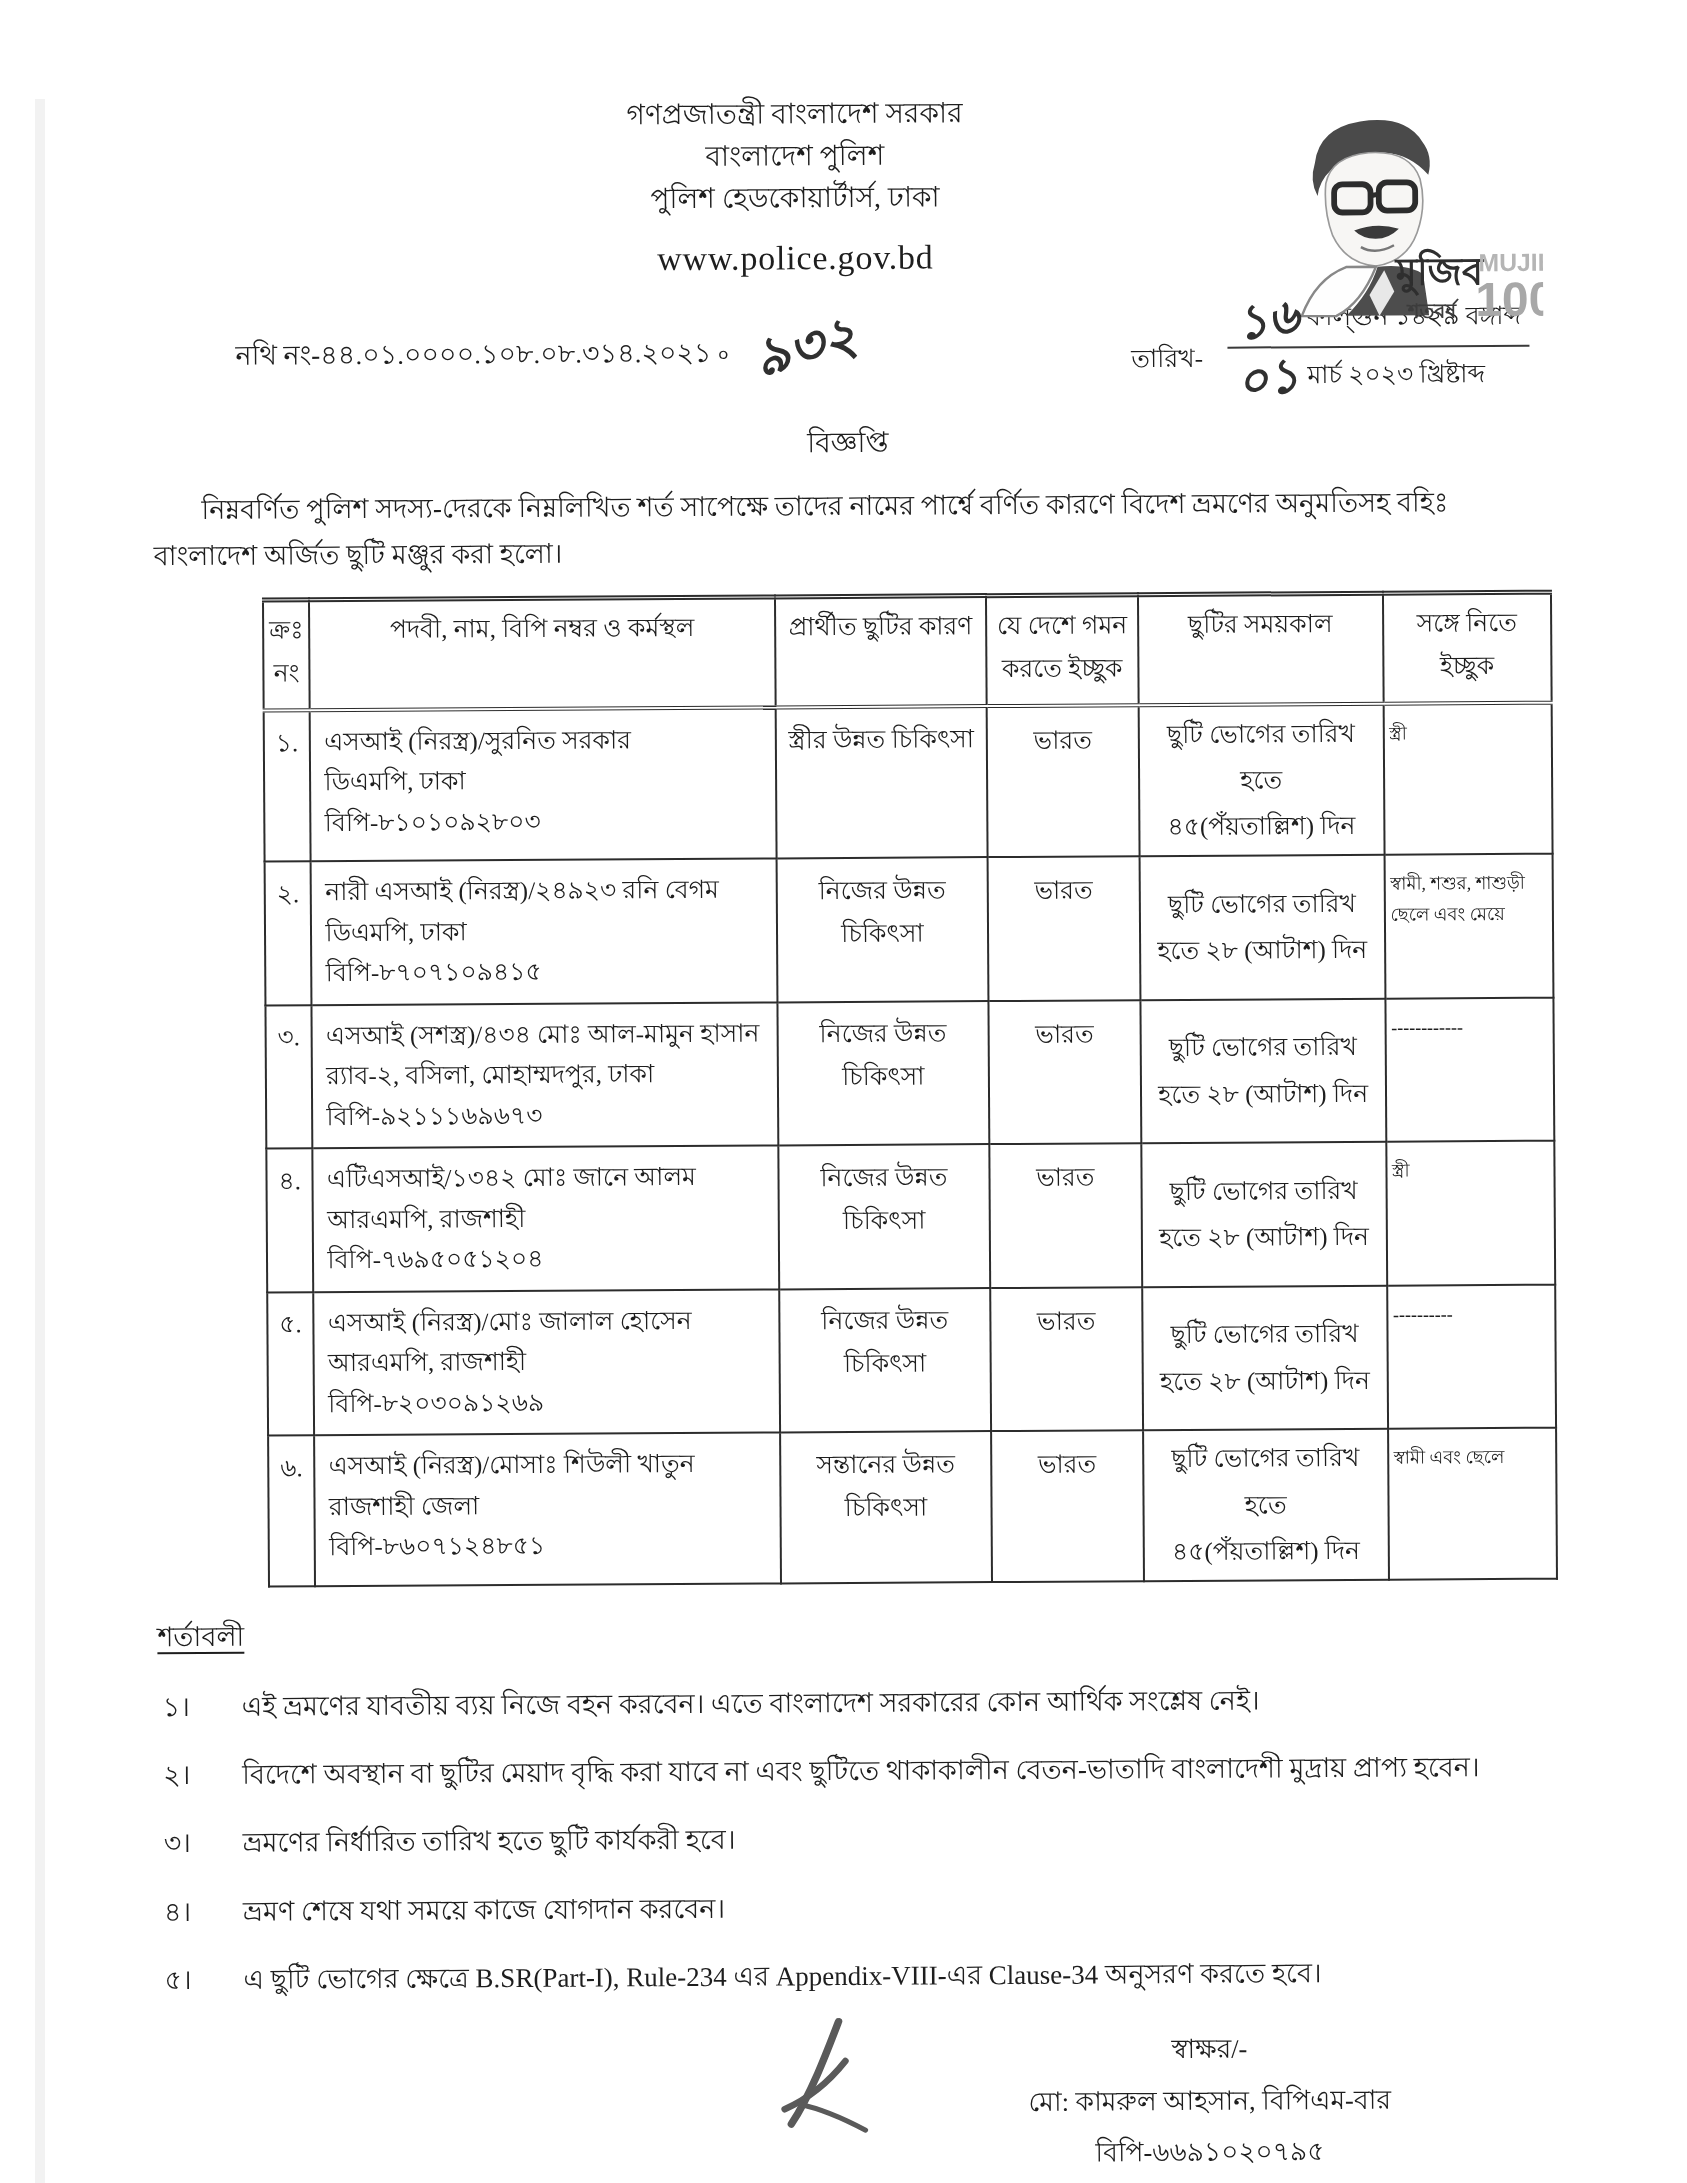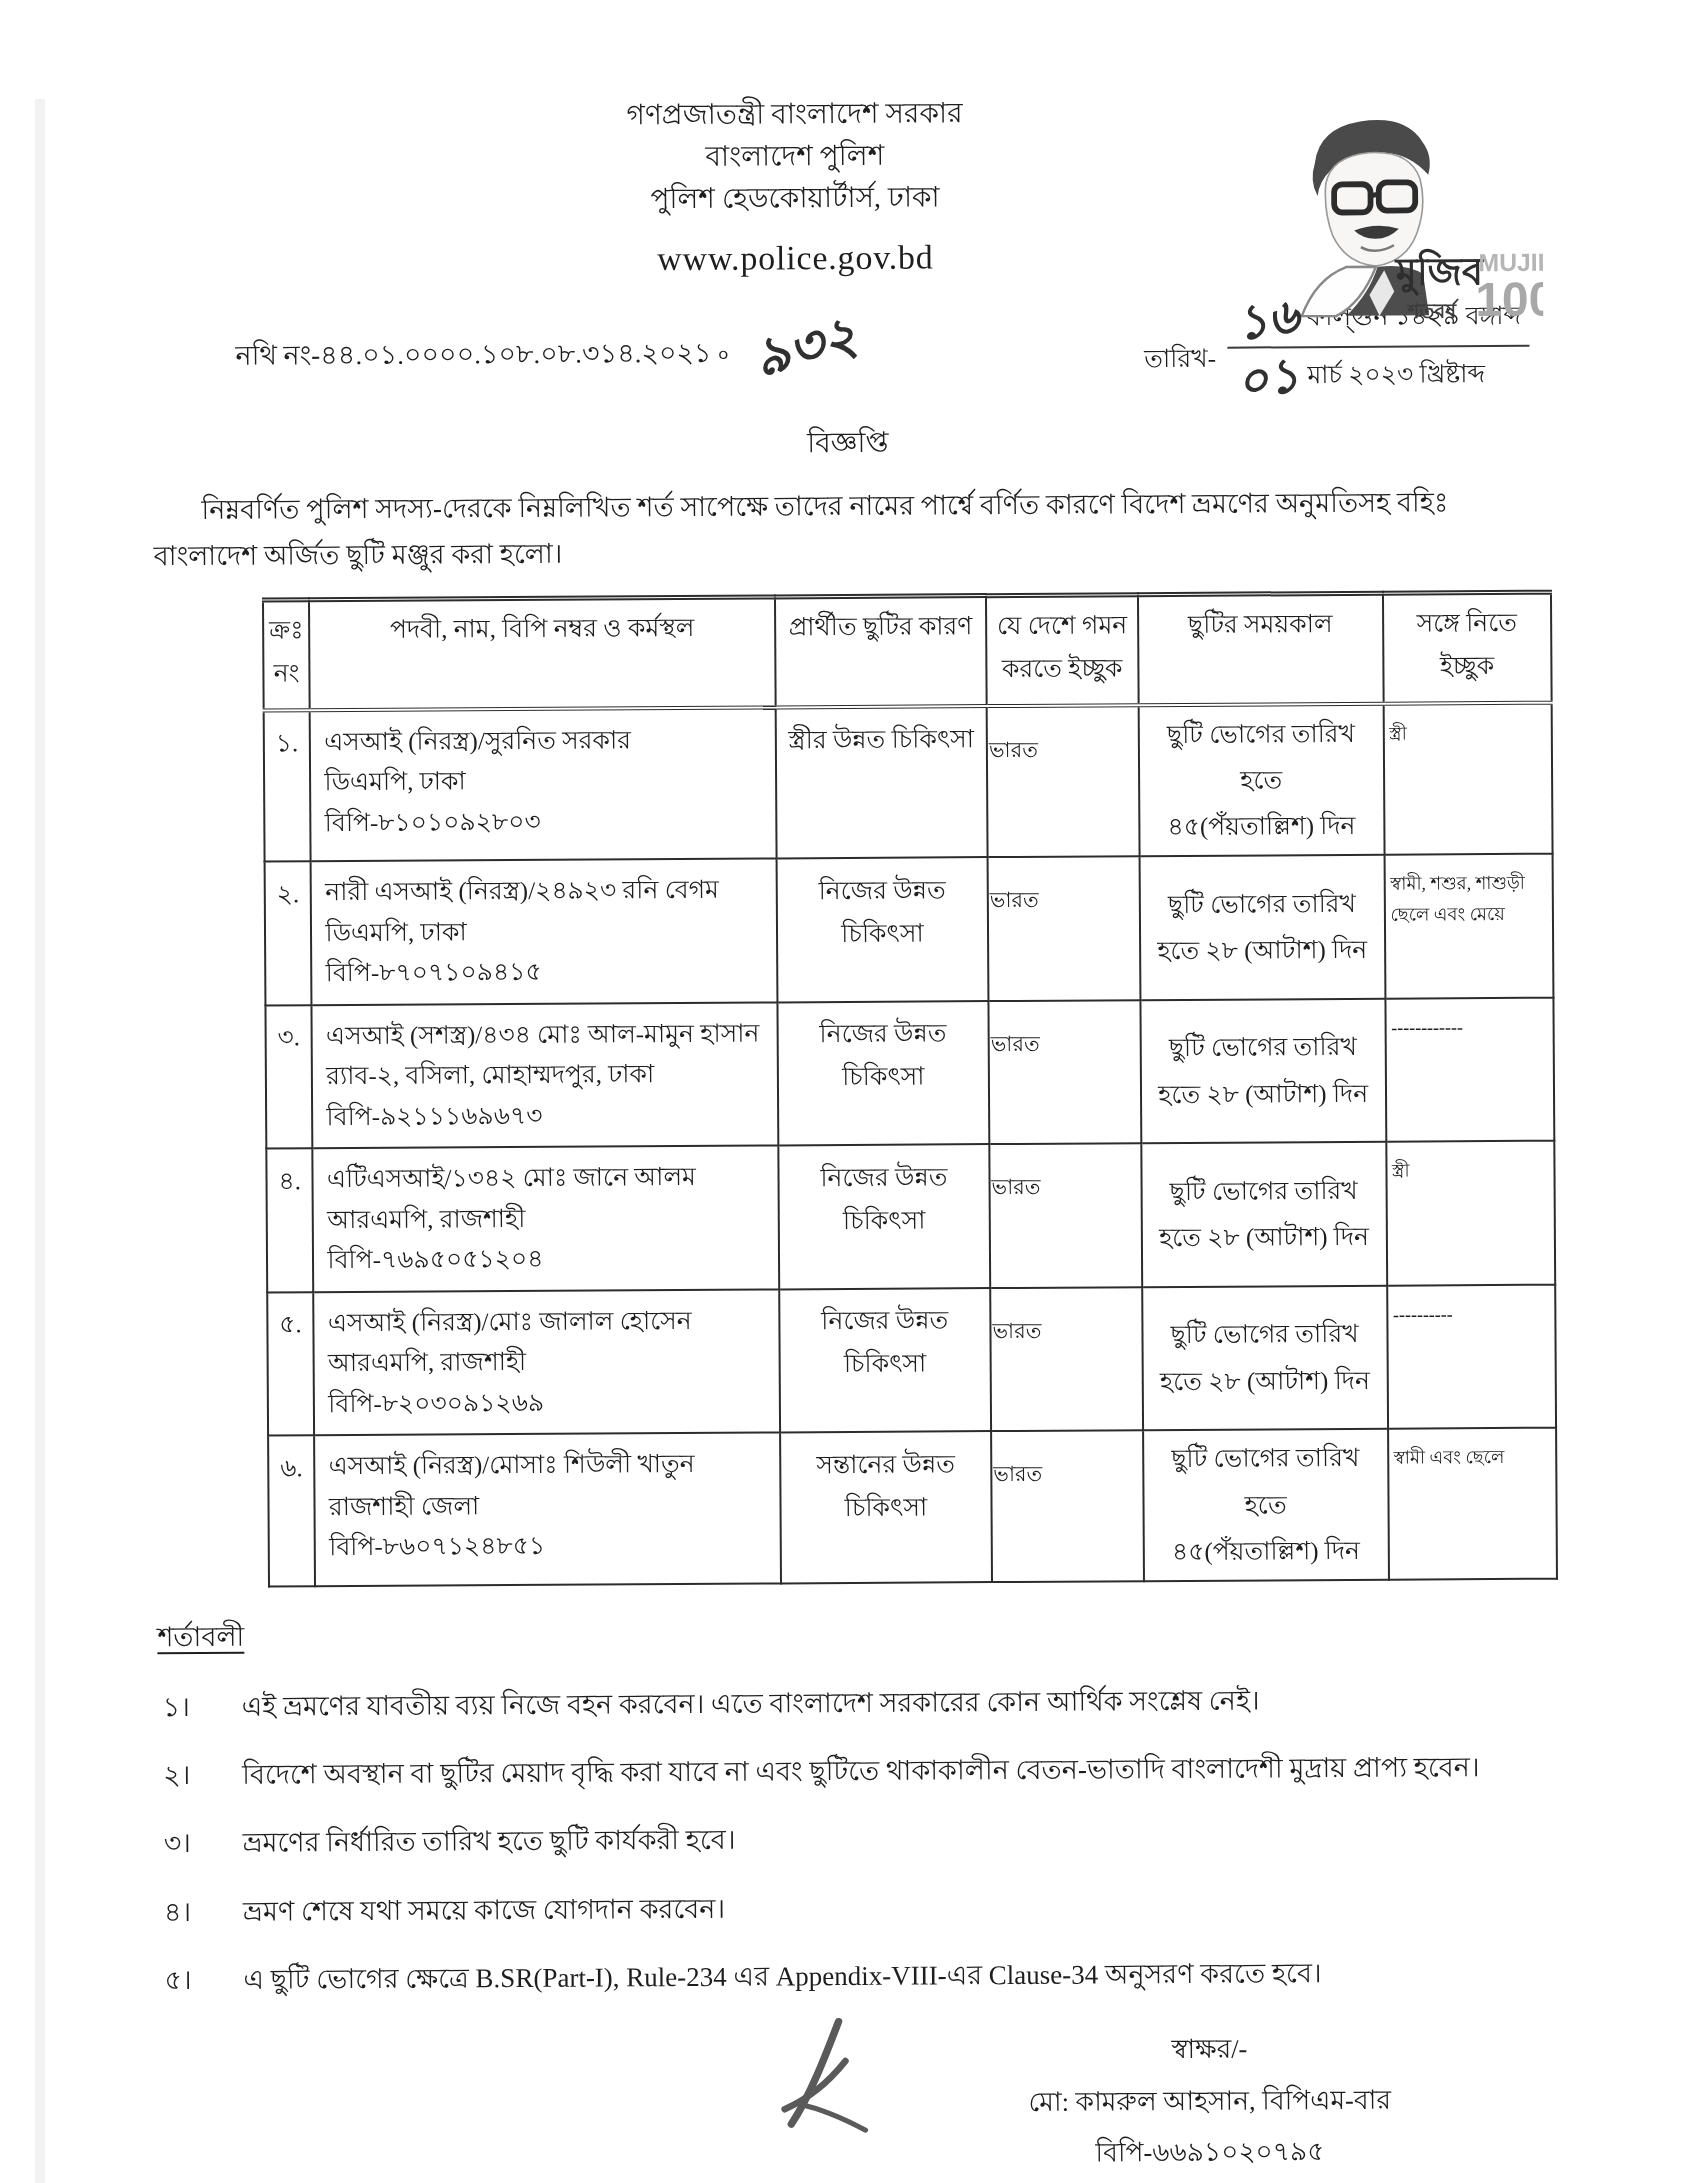--- a/index.html
+++ b/index.html
@@ -22,42 +22,42 @@
   .logo { position:absolute; top:108px; right:139px; width:306px; height:273px; }
 
   
   .memo-row { display:flex; justify-content:space-between; align-items:flex-start;
     margin:15px 153px 0 240px; }
   .file-line { font-size:27px; white-space:nowrap; padding-top:33px; }
   .hand { font-family:"DejaVu Sans","Liberation Sans",sans-serif; font-weight:bold;
     font-style:italic; color:#303030; display:inline-block; }
   .file-hand { font-size:53px; transform:rotate(-14deg) translateY(3.3px); margin-left:25px; line-height:0; }
   .date-block { display:flex; align-items:center; font-size:25px; }
-  .date-label { margin-right:12px; padding-top:25px; }
+  .date-label { margin-right:25px; padding-top:25px; }
   .date-stack { display:inline-block; }
   .date-row { display:flex; align-items:center; white-space:nowrap; padding:1.7px 8.3px; }
   .date-row.top { border-bottom:2.5px solid #3a3a3a; padding-bottom:6.6px; }
   .date-row.bottom { padding-top:6.6px; }
   .hand-day { font-size:48px; line-height:28px; width:71px; transform:rotate(-8deg); }
 
   
   .notice-title { text-align:center; font-size:28px; margin-top:18px; transform:translateX(8.3px); }
   .intro { margin:15px 128px 0 157px; font-size:27px; line-height:1.72; text-indent:48px; }
 
   
   table.leave { border-collapse:collapse; margin-left:265px; margin-top:18px; width:1290px;
     border:2.5px solid #2c2c2c; border-top:5.8px double #2c2c2c; }
   table.leave th, table.leave td { border:2.1px solid #2c2c2c; }
   table.leave thead th { font-weight:normal; font-size:25px; vertical-align:top;
     padding:8.3px 5px 11.6px 5px; border-bottom:4.1px double #2c2c2c; }
   th.th-small { font-size:19px; padding-top:10px; }
   td.sl { text-align:center; vertical-align:top; font-size:25px; padding-top:11.6px; }
   td.who { vertical-align:top; font-size:25px; line-height:1.62; padding:10px 8.3px 10px 13.2px; height:117px; }
   td.reason { text-align:center; vertical-align:top; font-size:25px; padding-top:11.6px; }
-  td.country { text-align:left; vertical-align:top; font-size:21px; padding-top:26px; }
+  td.country { text-align:center; vertical-align:top; font-size:25px; padding-top:13px; }
   td.duration { text-align:center; vertical-align:middle; font-size:25px; line-height:1.85; padding:5px 6.6px; }
   td.comp { text-align:left; vertical-align:top; font-size:18px; line-height:1.7; padding:13.2px 5px 0 5px; }
 
   
   .cond-title { margin:28px 0 0 154px; font-size:27px; text-decoration:underline;
     text-underline-offset:5.8px; }
   .cond-item { display:flex; margin:25px 116px 0 159px; font-size:27px; line-height:1.6; }
   .cond-num { width:79px; flex:none; }
 
   

